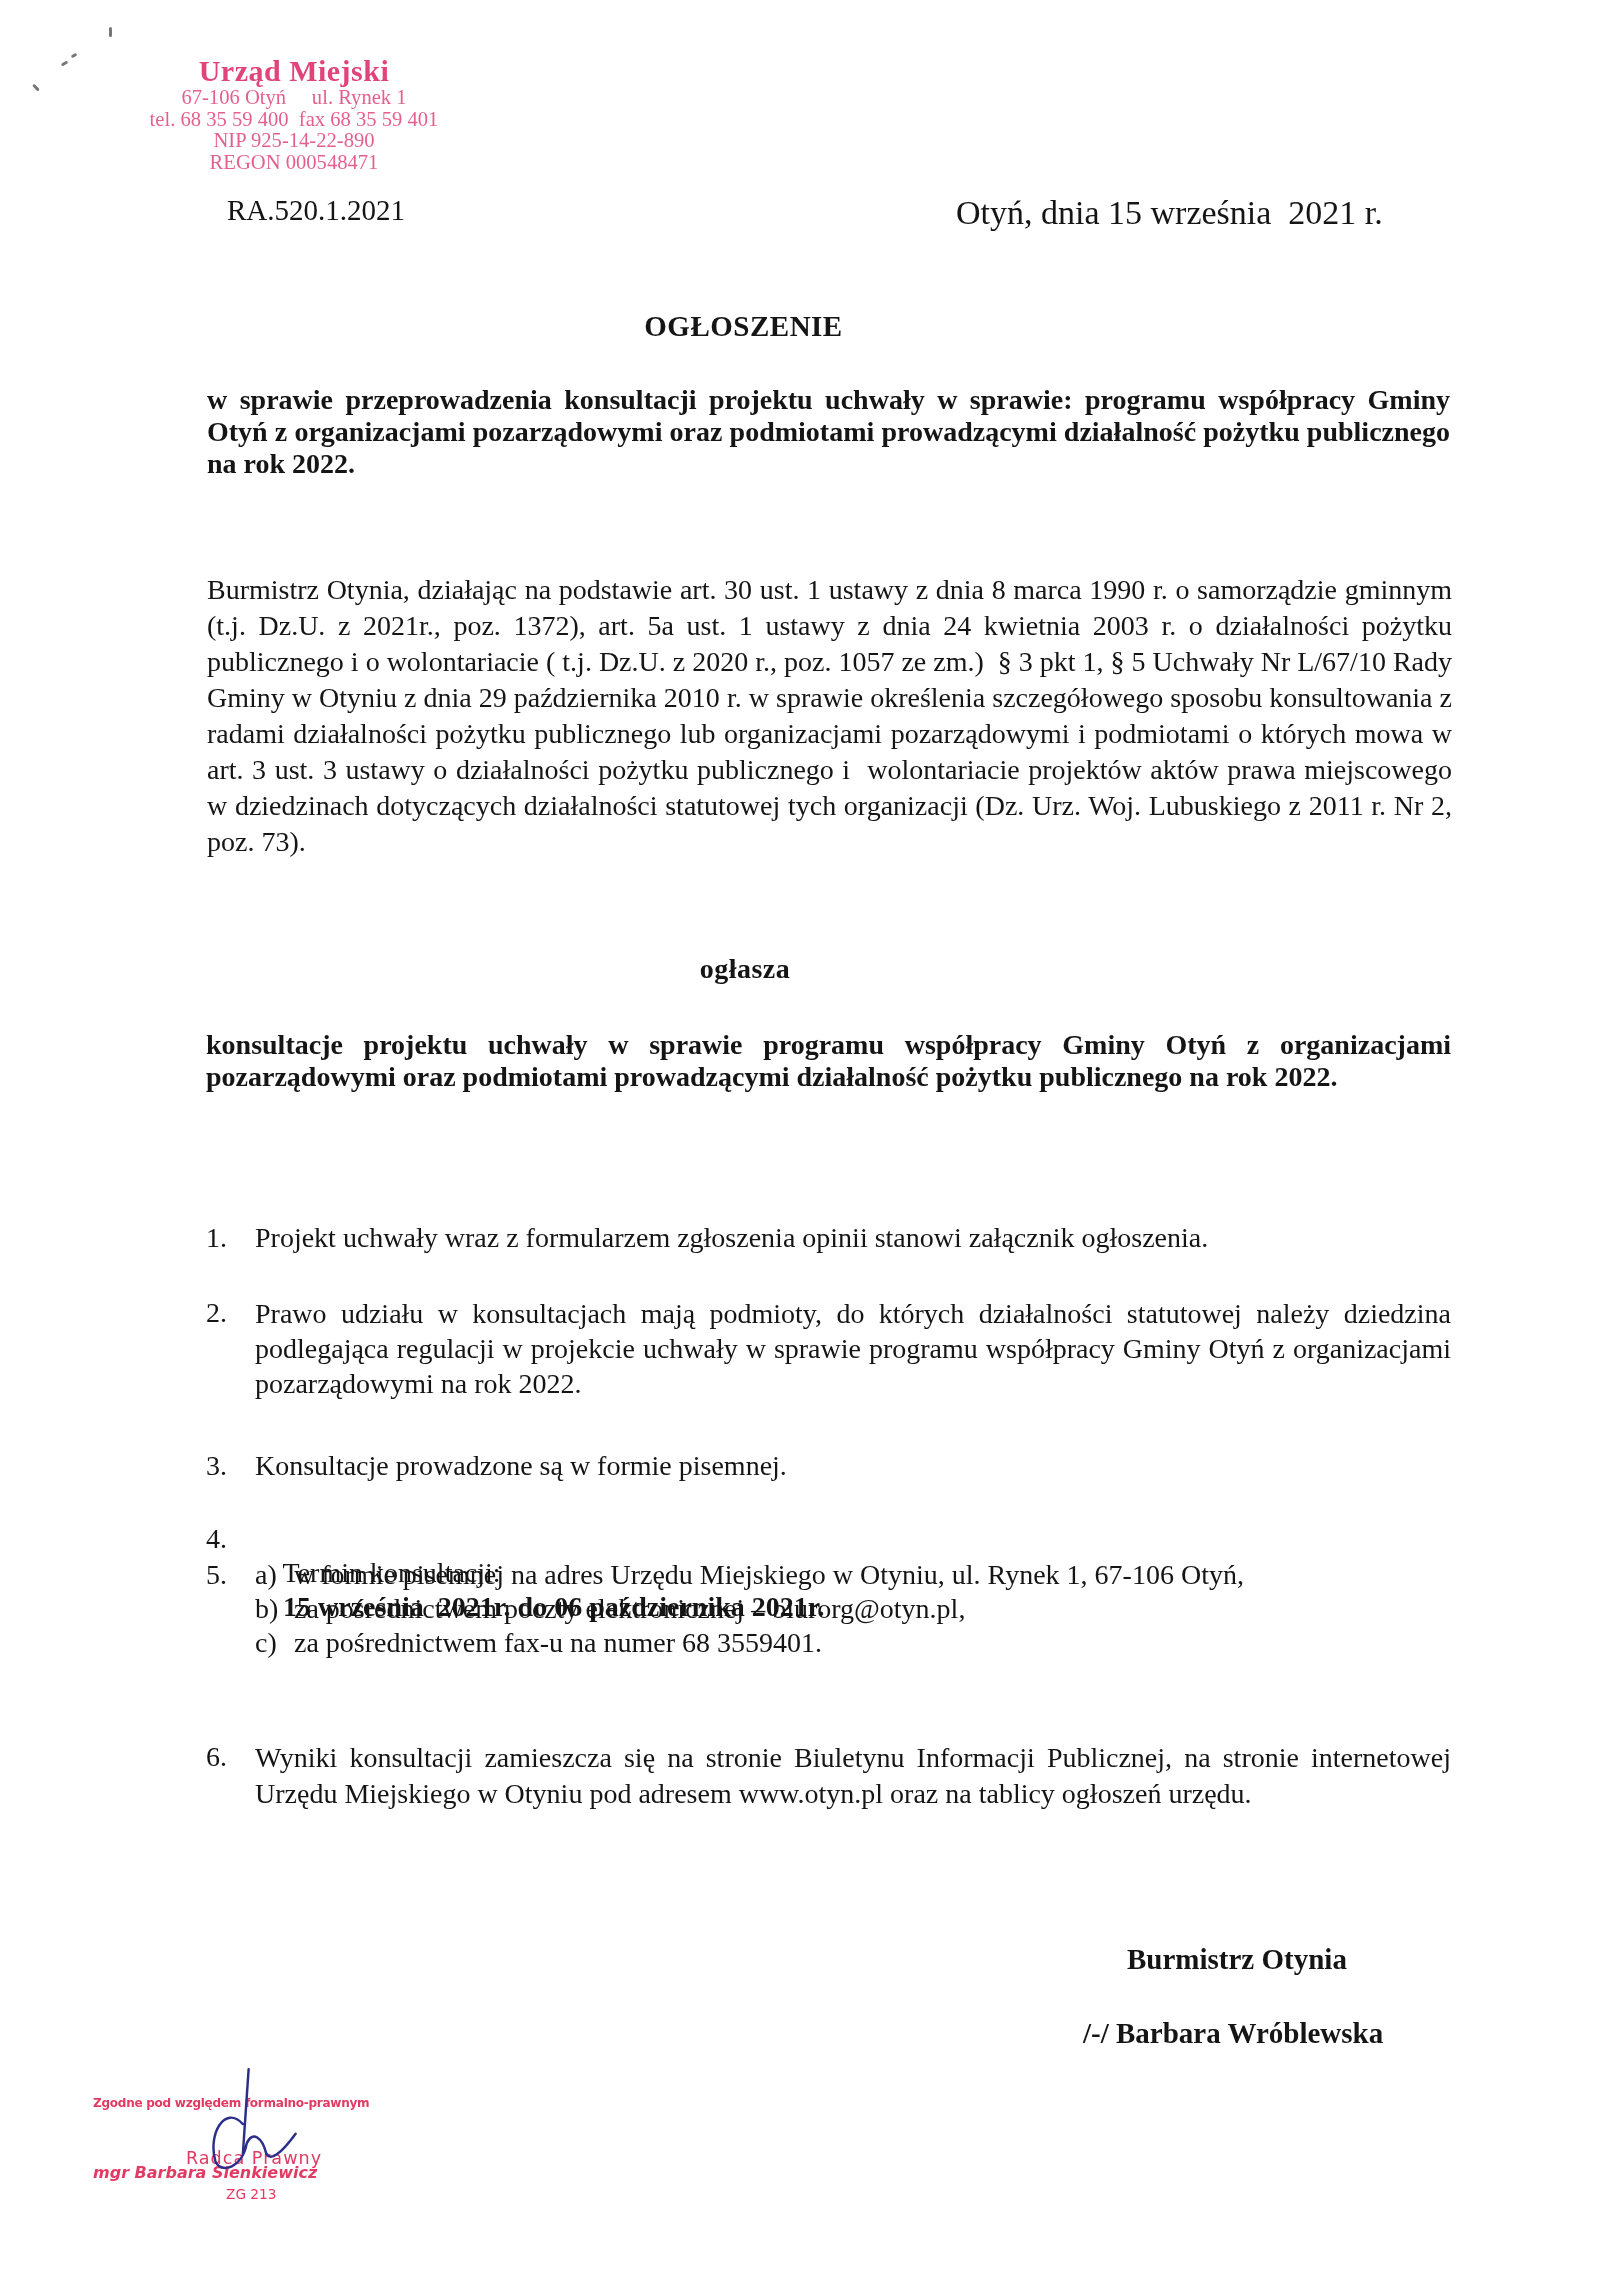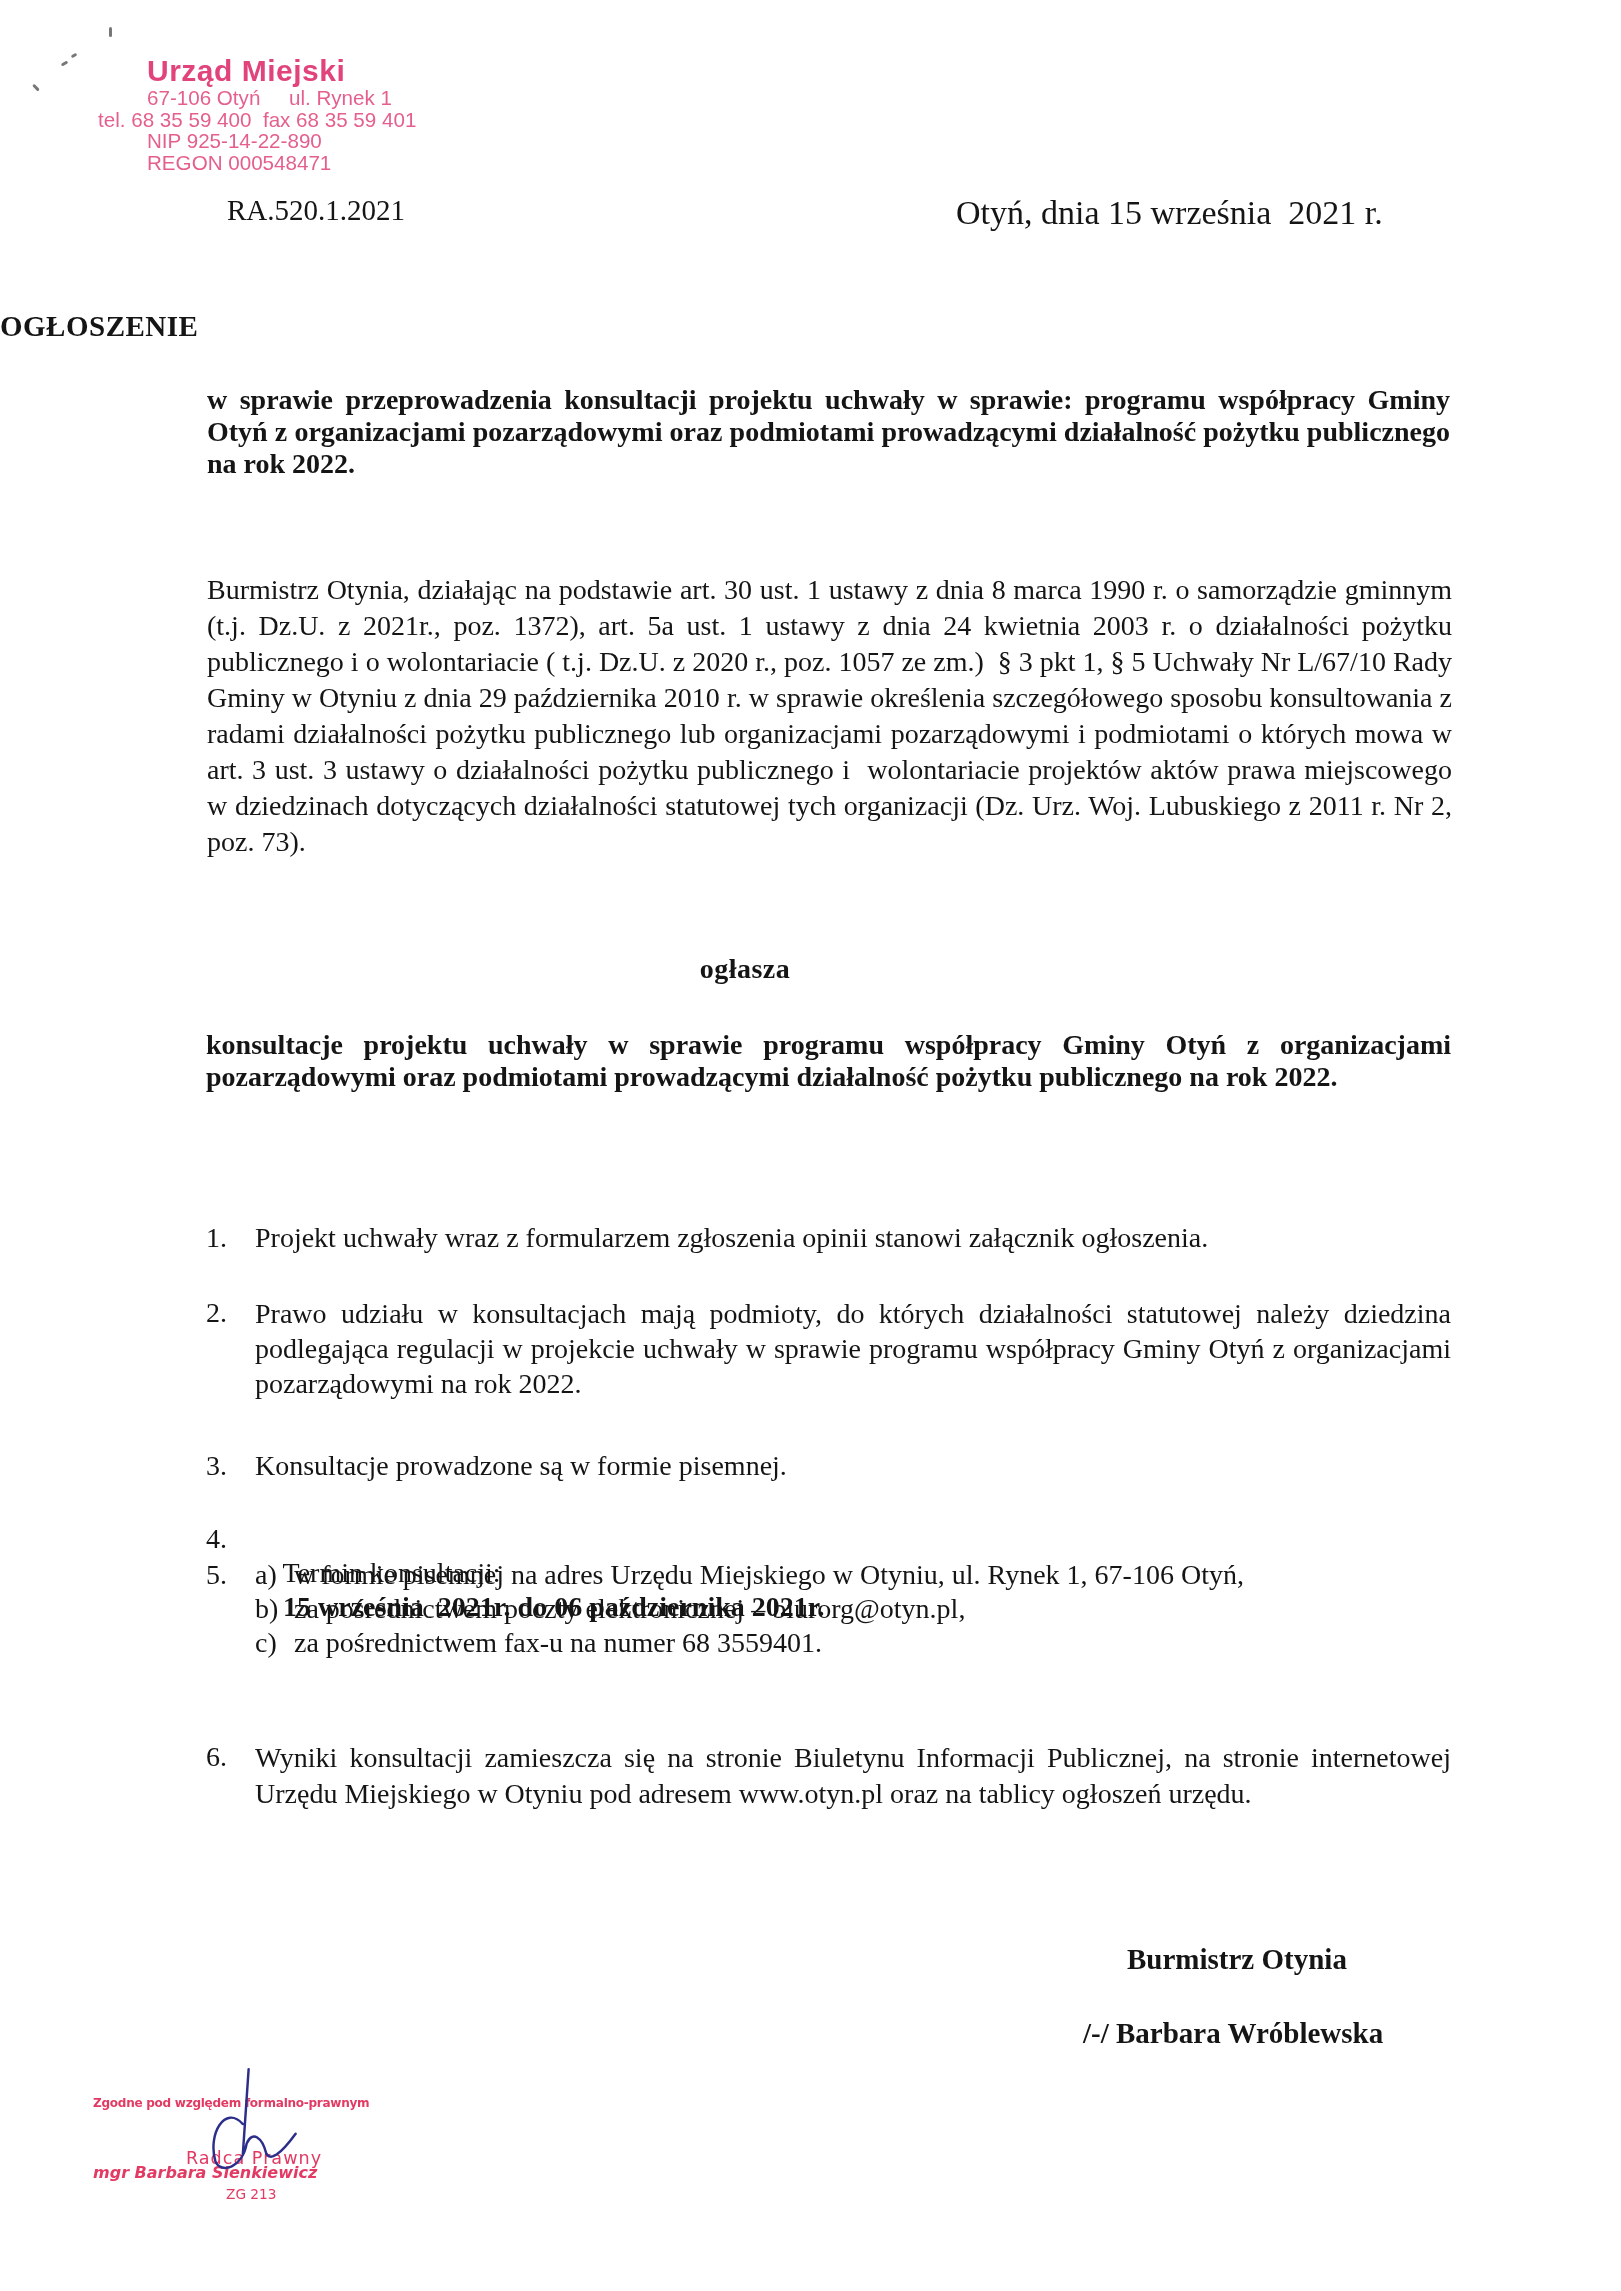--- a/index.html
+++ b/index.html
@@ -1,19 +1,19 @@
 <!DOCTYPE html>
 <html><head>
 <meta charset="utf-8">
 <style>
   html, body { margin:0; padding:0; background:#ffffff; }
   body { width:1621px; height:2292px; position:relative; overflow:hidden;
          font-family:"Liberation Serif", serif; color:#151515; }
   .abs { position:absolute; }
-  .stamp { color:#e0447a; font-family:Liberation Sans, sans-serif; text-align:left; }
+  .stamp { color:#e0447a; font-family:Liberation Serif, serif; text-align:center; }
   .stamp .title { font-size:30px; font-weight:bold; letter-spacing:0.5px; line-height:33px; }
   .stamp .line { font-size:20.6px; line-height:21.6px; opacity:0.85; }
   .ref { font-size:29px; }
   .date { font-size:34px; }
   .heading { font-size:29px; font-weight:bold; letter-spacing:0.5px; }
   .bold-para { font-size:28px; font-weight:bold; line-height:32px; text-align:justify; text-align-last:left; }
   .para { font-size:28px; line-height:36px; text-align:justify; text-align-last:left; }
   .list-item { font-size:28px; line-height:34px; }
   .list-item .num { position:absolute; left:0; top:0; }
   .list-item .txt { margin-left:49px; text-align:justify; text-align-last:left; }
@@ -43,21 +43,21 @@
     <span>tel. 68 35 59 400</span>&nbsp;
     <span>fax 68 35 59 401</span>
   </div>
   <div class="line">NIP 925-14-22-890</div>
   <div class="line">REGON 000548471</div>
 </div>
 
 <div class="abs ref" style="left:227px;top:194px;">RA.520.1.2021</div>
 <div class="abs date" style="left:956px;top:194px;white-space:pre;">Otyń, dnia 15 września  2021 r.</div>
 
-<div class="abs heading" style="left:0;width:1487px;text-align:left;top:310px;">OGŁOSZENIE</div>
+<div class="abs heading" style="left:0;width:1487px;text-align:center;top:310px;">OGŁOSZENIE</div>
 
 <div class="abs bold-para" style="left:207px;top:384px;width:1243px;">w sprawie przeprowadzenia konsultacji projektu uchwały w sprawie: programu współpracy Gminy Otyń z organizacjami pozarządowymi oraz podmiotami prowadzącymi działalność pożytku publicznego na rok 2022.</div>
 
 <div class="abs para" style="left:207px;top:572px;width:1245px;white-space:pre-wrap;">Burmistrz Otynia, działając na podstawie art. 30 ust. 1 ustawy z dnia 8 marca 1990 r. o samorządzie gminnym (t.j. Dz.U. z 2021r., poz. 1372), art. 5a ust. 1 ustawy z dnia 24 kwietnia 2003 r. o działalności pożytku publicznego i o wolontariacie ( t.j. Dz.U. z 2020 r., poz. 1057 ze zm.)  § 3 pkt 1, § 5 Uchwały Nr L/67/10 Rady Gminy w Otyniu z dnia 29 października 2010 r. w sprawie określenia szczegółowego sposobu konsultowania z radami działalności pożytku publicznego lub organizacjami pozarządowymi i podmiotami o których mowa w art. 3 ust. 3 ustawy o działalności pożytku publicznego i  wolontariacie projektów aktów prawa miejscowego w dziedzinach dotyczących działalności statutowej tych organizacji (Dz. Urz. Woj. Lubuskiego z 2011 r. Nr 2, poz. 73).</div>
 
 <div class="abs heading" style="left:0;width:1490px;text-align:center;top:953px;font-size:28px;">ogłasza</div>
 
 <div class="abs bold-para" style="left:206px;top:1029px;width:1245px;">konsultacje projektu uchwały w sprawie programu współpracy Gminy Otyń z organizacjami pozarządowymi oraz podmiotami prowadzącymi działalność pożytku publicznego na rok 2022.</div>
 
 <div class="abs list-item" style="left:206px;top:1221px;width:1245px;">

